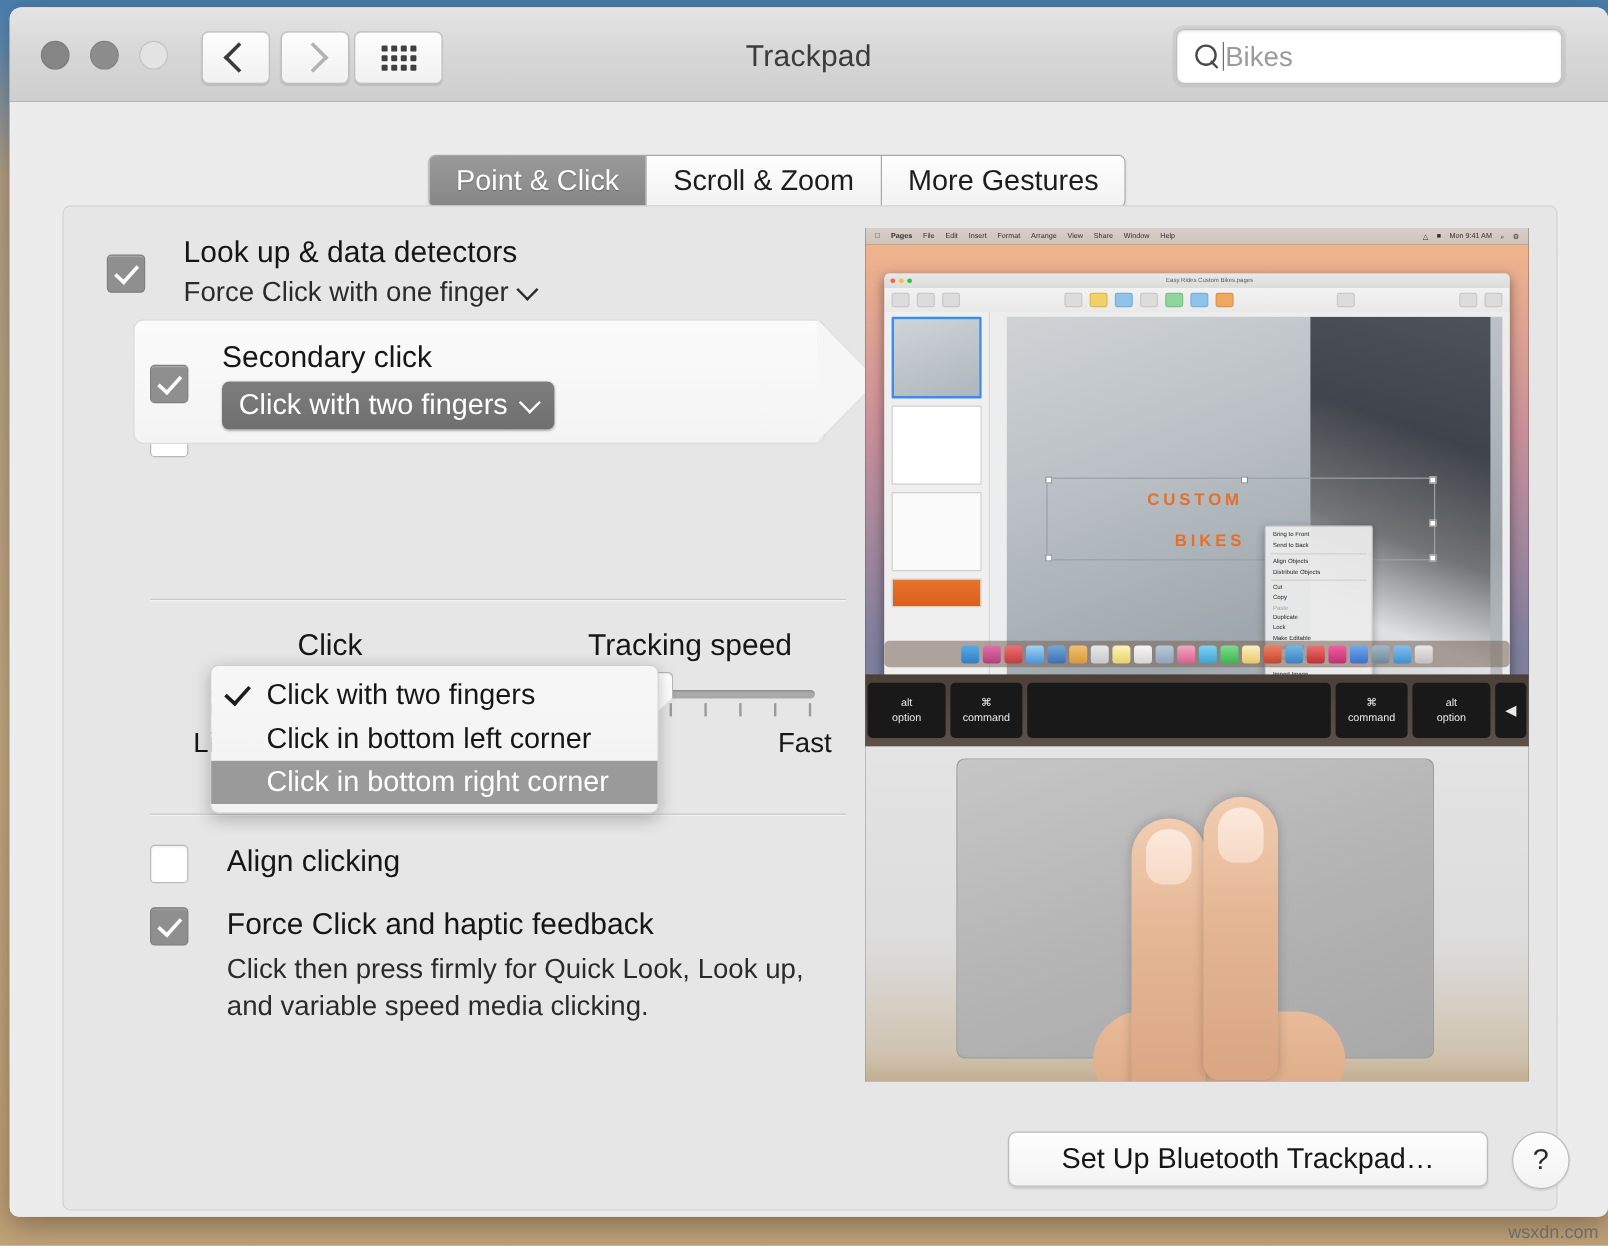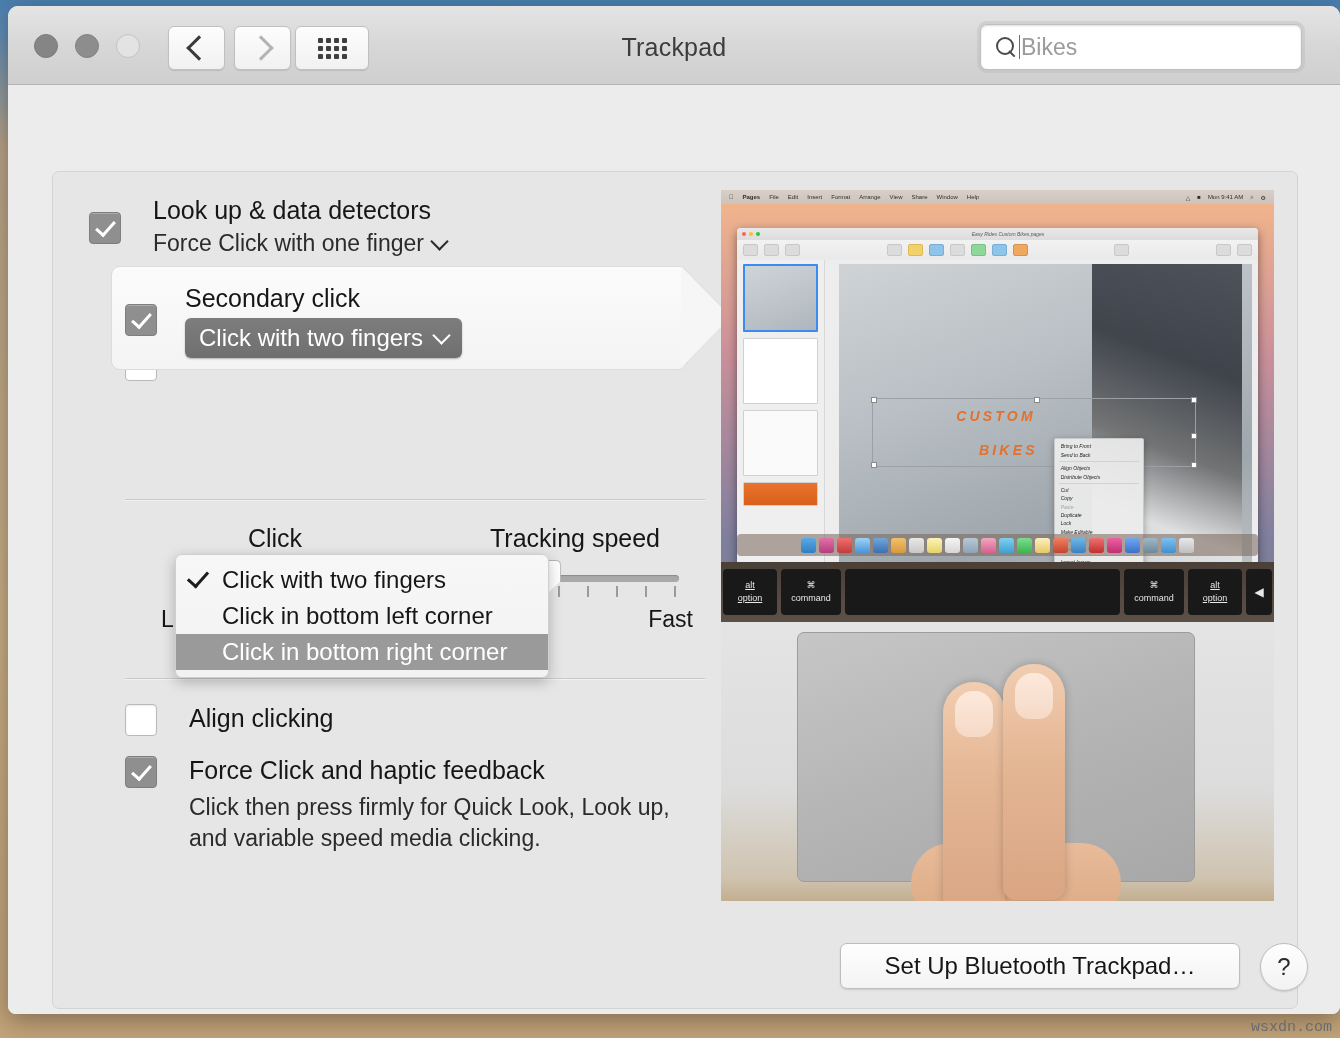--- a/index.html
+++ b/index.html
@@ -161,21 +161,21 @@
     position:absolute;left:668px;top:18px;width:553px;height:711px;
     background:#2b2b2b;overflow:hidden;
   }
   .vid-menubar{position:absolute;left:0;top:0;right:0;height:14px;
     background:linear-gradient(180deg,#d8cfc8,#cdc3bb);display:flex;align-items:center;gap:9px;
     padding:0 8px;font-size:6px;color:#2f2f2f;box-sizing:border-box;}
   .vid-menubar .right{margin-left:auto;display:flex;gap:7px;align-items:center;}
   .vid-desktop{position:absolute;left:0;top:14px;right:0;bottom:0;
     background:linear-gradient(180deg,#f0b48c 0%,#c98f9a 22%,#7f7f9e 48%,#6f7d84 70%,#8a9a7e 100%);}
   .pg-win{position:absolute;left:16px;top:24px;width:521px;height:373px;
-    background:#f4f4f4;border-radius:4px;overflow:hidden;box-shadow:0 3px 10px rgba(0,0,0,.45);font-style:italic;}
+    background:#f4f4f4;border-radius:4px;overflow:hidden;box-shadow:0 3px 10px rgba(0,0,0,.45);}
   .pg-title{height:12px;background:linear-gradient(180deg,#e8e8e8,#dcdcdc);
     display:flex;align-items:center;padding:0 5px;gap:3px;}
   .pg-title .d{width:4px;height:4px;border-radius:50%;}
   .pg-title .t{flex:1;text-align:center;font-size:5px;color:#5a5a5a;}
   .pg-tools{height:20px;background:linear-gradient(180deg,#f2f2f2,#e9e9e9);
     border-bottom:1px solid #d2d2d2;display:flex;align-items:center;gap:6px;padding:0 6px;}
   .pg-tools .ti{width:13px;height:10px;border-radius:2px;background:#dcdcdc;border:1px solid #c8c8c8;}
   .pg-tools .ti.y{background:#f2d06a;border-color:#ddb94f;}
   .pg-tools .ti.o{background:#f0a860;border-color:#d8924c;}
   .pg-tools .ti.g{background:#8ed69a;border-color:#79c186;}
@@ -213,21 +213,21 @@
   .footstrip span{flex:1;padding-left:4px;}
   .vid-dock{position:absolute;left:16px;right:16px;top:330px;height:22px;
     background:rgba(120,100,88,.55);border-radius:4px;
     display:flex;align-items:center;justify-content:center;gap:3px;padding:0 4px;box-sizing:border-box;}
   .vid-dock i{width:15px;height:15px;border-radius:3px;display:block;}
   .kbd{position:absolute;left:0;right:0;top:358px;height:60px;
     background:linear-gradient(180deg,#4a4038,#5d5048);display:flex;align-items:center;gap:4px;padding:0 2px;box-sizing:border-box;}
   .key{background:#191919;border-radius:4px;height:46px;display:flex;flex-direction:column;
     align-items:center;justify-content:center;color:#e8e8e8;font-size:9px;line-height:13px;}
   .key.sp{flex:1;}
-  .key.k1{width:54px;text-decoration:underline;}
+  .key.k1{width:65px;}
   .key.k2{width:60px;}
   .key.k3{width:26px;font-size:12px;}
   .pad-area{position:absolute;left:0;right:0;top:418px;bottom:0;
     background:linear-gradient(180deg,#e4e4e4 0%,#dcdcdc 60%,#cfc3af 92%,#c3ae90 100%);}
   .pad{position:absolute;left:76px;top:10px;width:396px;height:248px;
     background:linear-gradient(160deg,#c6c6c6,#b3b3b3 55%,#a8a8a8);
     border:1px solid #9c9c9c;border-radius:7px;}
   .finger{position:absolute;bottom:-6px;width:62px;height:236px;border-radius:32px 32px 14px 14px;
     background:linear-gradient(180deg,#f1cdb1 0%,#e5b795 40%,#d9a583 100%);
     box-shadow:0 0 9px rgba(0,0,0,.22);}
@@ -246,21 +246,21 @@
     border:1px solid #bdbdbd;border-radius:7px;font-size:24px;color:#161616;
     box-shadow:0 1px 2px rgba(0,0,0,.13);padding:0 22px;box-sizing:border-box;
   }
   #helpbtn{
     position:absolute;right:32px;top:14px;width:46px;height:46px;border-radius:50%;
     background:linear-gradient(180deg,#fefefe,#f2f2f2);border:1px solid #bdbdbd;
     display:flex;align-items:center;justify-content:center;font-size:24px;color:#2a2a2a;
     box-shadow:0 1px 2px rgba(0,0,0,.13);
   }
   #watermark{position:absolute;right:8px;bottom:2px;font-size:15px;color:#6b6b6b;
-    font-family:Liberation Mono, monospace;}
+    font-family:Liberation Sans, sans-serif;}
 </style>
 </head>
 <body>
 
 <div id="desktop"></div>
 
 <div id="win">
 
   <div id="titlebar">
     <div class="traffic">
@@ -302,20 +302,25 @@
         <span class="ring"></span>
           <span class="hdl"></span>
       </span>
       <span class="caret"></span>
       <span id="searchph">Bikes</span>
     </div>
   </div>
 
   <div id="content">
 
+    <div id="tabs">
+      <div class="tab sel">Point &amp; Click</div>
+      <div class="tab">Scroll &amp; Zoom</div>
+      <div class="tab">More Gestures</div>
+    </div>
 
     <div id="panel">
 
       <div id="left">
 
         <div class="optrow" style="margin-bottom:18px;">
           <div class="cbx on" style="top:18px;"></div>
           <div class="opt-title">Look up &amp; data detectors</div>
           <div class="opt-sub">
             <span>Force Click with one finger</span>

